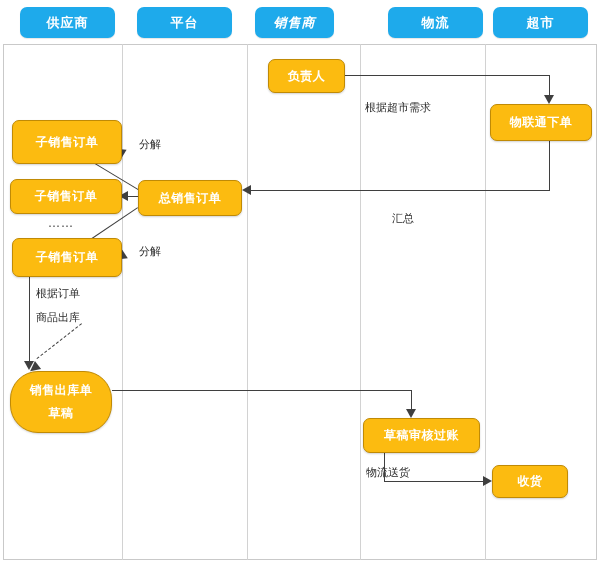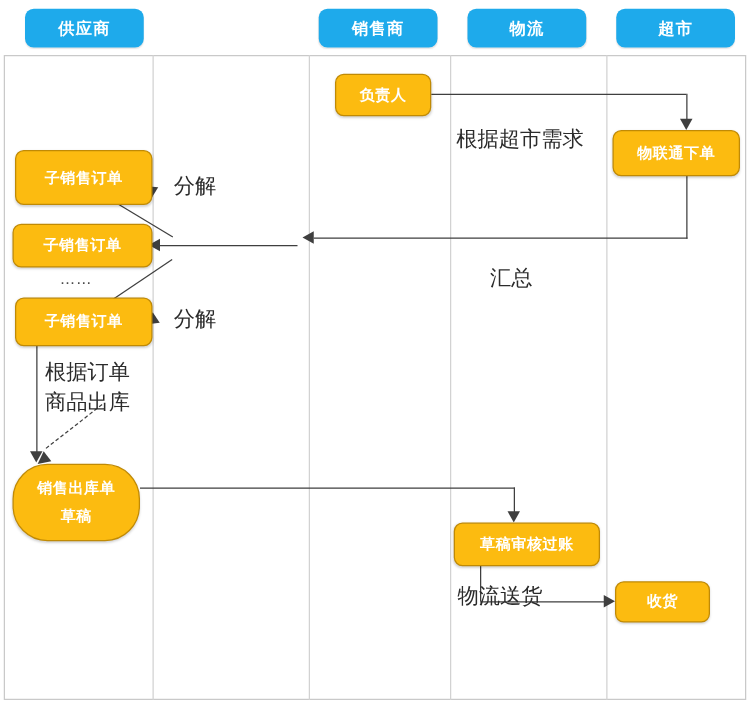--- a/index.html
+++ b/index.html
@@ -120,21 +120,21 @@
   .arrow.rot {
     border-top: 5px solid transparent;
     border-bottom: 5px solid transparent;
     border-left: 10px solid #3f3f3f;
     transform-origin: 0 50%;
   }
 
   
   .label {
     position: absolute;
-    font-size: 17px;
+    font-size: 11px;
     color: #2b2b2b;
     white-space: nowrap;
     font-family: "DejaVu Sans", "Liberation Sans", sans-serif;
   }
   .ellipsis-label {
     position: absolute;
     font-size: 12px;
     color: #4a4a4a;
     letter-spacing: 1px;
     white-space: nowrap;
@@ -145,22 +145,23 @@
 
 <div id="canvas">
 
   <div class="lane-frame"></div>
   <div class="lane-divider" style="left:122px;"></div>
   <div class="lane-divider" style="left:247px;"></div>
   <div class="lane-divider" style="left:360px;"></div>
   <div class="lane-divider" style="left:485px;"></div>
 
   <div class="lane-tab" style="left:20px;  top:7px; width:95px;">供应商</div>
-  <div class="lane-tab" style="left:255px; top:7px; width:95px;">销售商</div>
-  <div class="lane-tab" style="left:374px; top:7px; width:95px;">物流</div>
+  <div class="lane-tab" style="left:137px; top:7px; width:95px;">平台</div>
+  <div class="lane-tab" style="left:255px; top:7px; width:79px;font-style:italic;">销售商</div>
+  <div class="lane-tab" style="left:388px; top:7px; width:95px;">物流</div>
   <div class="lane-tab" style="left:493px; top:7px; width:95px;">超市</div>
 
   <div class="h-line" style="left:345px; top:75px; width:204px;"></div>
   <div class="v-line" style="left:549px; top:75px; height:22px;"></div>
   <div class="arrow down" style="left:544px; top:95px;"></div>
 
   <div class="v-line" style="left:549px; top:140px; height:51px;"></div>
   <div class="h-line" style="left:251px; top:190px; width:299px;"></div>
   <div class="arrow left" style="left:242px; top:185px;"></div>
 
@@ -190,20 +191,21 @@
   <div class="node" style="left:268px; top:59px; width:77px; height:34px;">负责人</div>
 
   <div class="node" style="left:490px; top:104px; width:102px; height:37px;">物联通下单</div>
 
   <div class="node" style="left:12px; top:120px; width:110px; height:44px;">子销售订单</div>
 
   <div class="node" style="left:10px; top:179px; width:112px; height:35px;">子销售订单</div>
 
   <div class="node" style="left:12px; top:238px; width:110px; height:39px;">子销售订单</div>
 
+  <div class="node" style="left:138px; top:180px; width:104px; height:36px;">总销售订单</div>
 
   <div class="node two-line" style="left:10px; top:371px; width:102px; height:62px;border-radius:28px;">
     <span>销售出库单</span>
     <span>草稿</span>
   </div>
 
   <div class="node" style="left:363px; top:418px; width:117px; height:35px;">草稿审核过账</div>
 
   <div class="node" style="left:492px; top:465px; width:76px; height:33px;">收货</div>
 

